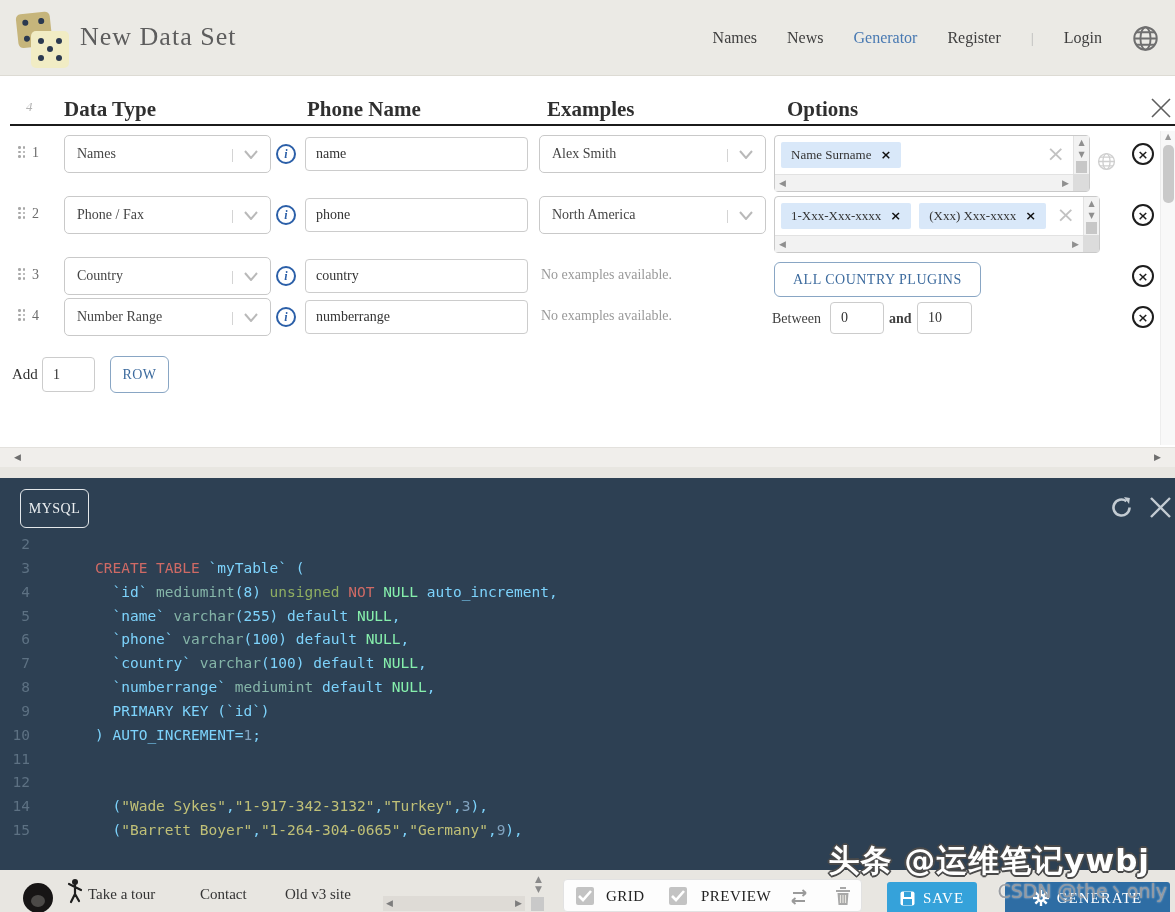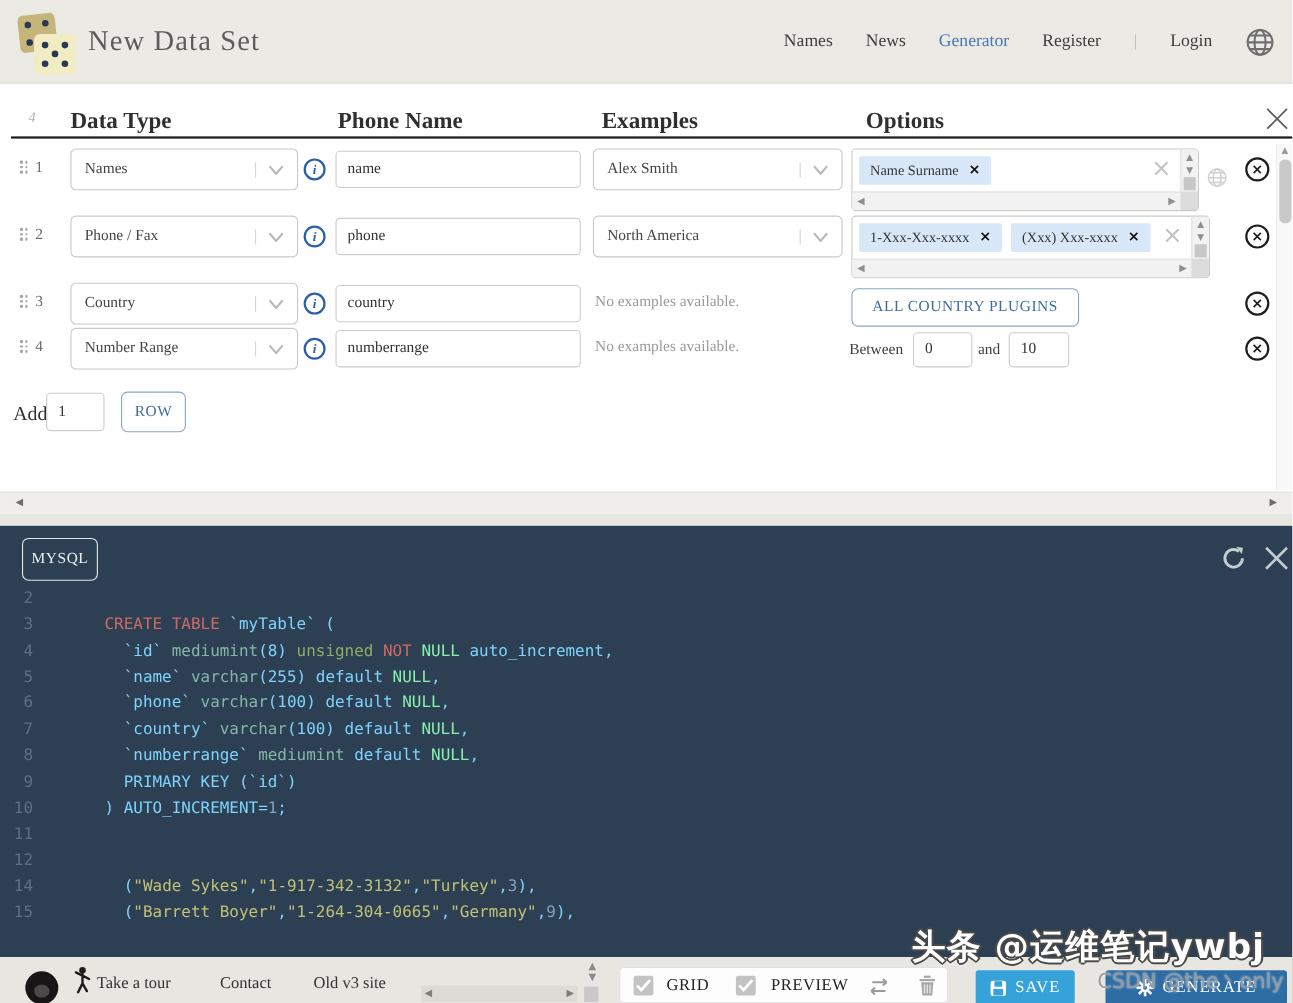--- a/index.html
+++ b/index.html
@@ -41,21 +41,21 @@
   .vscroll .thumb { position:absolute; left:2px; right:2px; bottom:1px; height:12px; background:#c7c7c7; }
   .hscroll { position:absolute; left:0; right:16px; bottom:0; height:17px; background:#f2f2f2; border-top:1px solid #e2e2e2; font-family:"DejaVu Sans",sans-serif; }
   .hscroll .lt,.hscroll .rt { position:absolute; top:3px; font-size:9px; color:#8f8f8f; }
   .hscroll .lt{ left:4px; } .hscroll .rt{ right:4px; }
   .hcorner { position:absolute; right:0; bottom:0; width:16px; height:17px; background:#dcdcdc; }
   .globe-sm { position:absolute; cursor:pointer; }
   .del-btn { position:absolute; left:1132px; width:22px; height:22px; border:2px solid #1d1d1d; border-radius:50%; color:#1d1d1d; display:flex; align-items:center; justify-content:center; font-family:"DejaVu Sans",sans-serif; font-size:13px; font-weight:700; cursor:pointer; line-height:1; }
   .plugin-btn { position:absolute; left:774px; height:35px; border:1px solid #89a6c4; border-radius:6px; background:#fff; color:#3d6b9e; font-family:"Liberation Serif",serif; font-size:14px; letter-spacing:0.5px; padding:0 18px; cursor:pointer; }
   .range-lbl { position:absolute; font-size:14px; color:#3f3f3f; }
 
-  #add-label { position:absolute; left:12px; top:366px; font-size:18px; color:#2f2f2f; }
+  #add-label { position:absolute; left:12px; top:366px; font-size:15px; color:#2f2f2f; }
   #add-count { left:42px; top:357px; width:53px; height:35px; }
   #add-row-btn { position:absolute; left:110px; top:356px; width:59px; height:37px; border:1px solid #89a6c4; border-radius:6px; background:#fff; color:#3d6b9e; font-family:"Liberation Serif",serif; font-size:14px; letter-spacing:0.5px; cursor:pointer; }
 
   
   #grid-vscroll { position:absolute; left:1160px; top:131px; width:15px; height:314px; background:#f8f8f8; border-left:1px solid #ededed; font-family:"DejaVu Sans",sans-serif; }
   #grid-vscroll .arr { position:absolute; top:1px; width:100%; text-align:center; font-size:8px; color:#999; }
   #grid-vscroll .thumb { position:absolute; left:2px; width:11px; top:14px; height:58px; background:#c9c9c9; border-radius:5px; }
   #grid-hscroll { position:absolute; left:0; top:447px; width:1175px; height:20px; background:#f0eeeb; border-top:1px solid #e3e1dd; font-family:"DejaVu Sans",sans-serif; }
   #grid-hscroll .lt { position:absolute; left:14px; top:4px; font-size:9px; color:#6e6e6e; }
   #grid-hscroll .rt { position:absolute; right:14px; top:4px; font-size:9px; color:#6e6e6e; }
@@ -276,21 +276,21 @@
       <span class="vdiv">|</span>
       <svg width="14" height="9" viewBox="0 0 14 9">
         <polyline points="1,1 7,8 13,1" stroke="#b9b9b9" stroke-width="2" fill="none"></polyline>
       </svg>
     </div>
     <div class="info-icon" style="left: 276px; top: 307px;">i</div>
     <input class="inp" value="numberrange" style="width: 223px; height: 34px; left: 305px; top: 300px;">
     <span class="no-examples" style="left: 541px; top: 308px;">No examples available.</span>
     <span class="range-lbl" style="left: 772px; top: 311px;">Between</span>
     <input class="inp" value="0" style="left: 830px; top: 302px; width: 54px; height: 32px;">
-    <span class="range-lbl" style="left: 889px; top: 311px;">and</span>
+    <span class="range-lbl" style="left: 889px; top: 311px; font-weight: bold;">and</span>
     <input class="inp" value="10" style="left: 917px; top: 302px; width: 55px; height: 32px;">
     <div class="del-btn" style="top: 306px;">×</div>
   </div>
 
 <span id="add-label">Add</span>
 <input id="add-count" class="inp" value="1" style="">
 <button id="add-row-btn">ROW</button>
 
 <div id="grid-vscroll">
   <div class="arr">▲</div>

